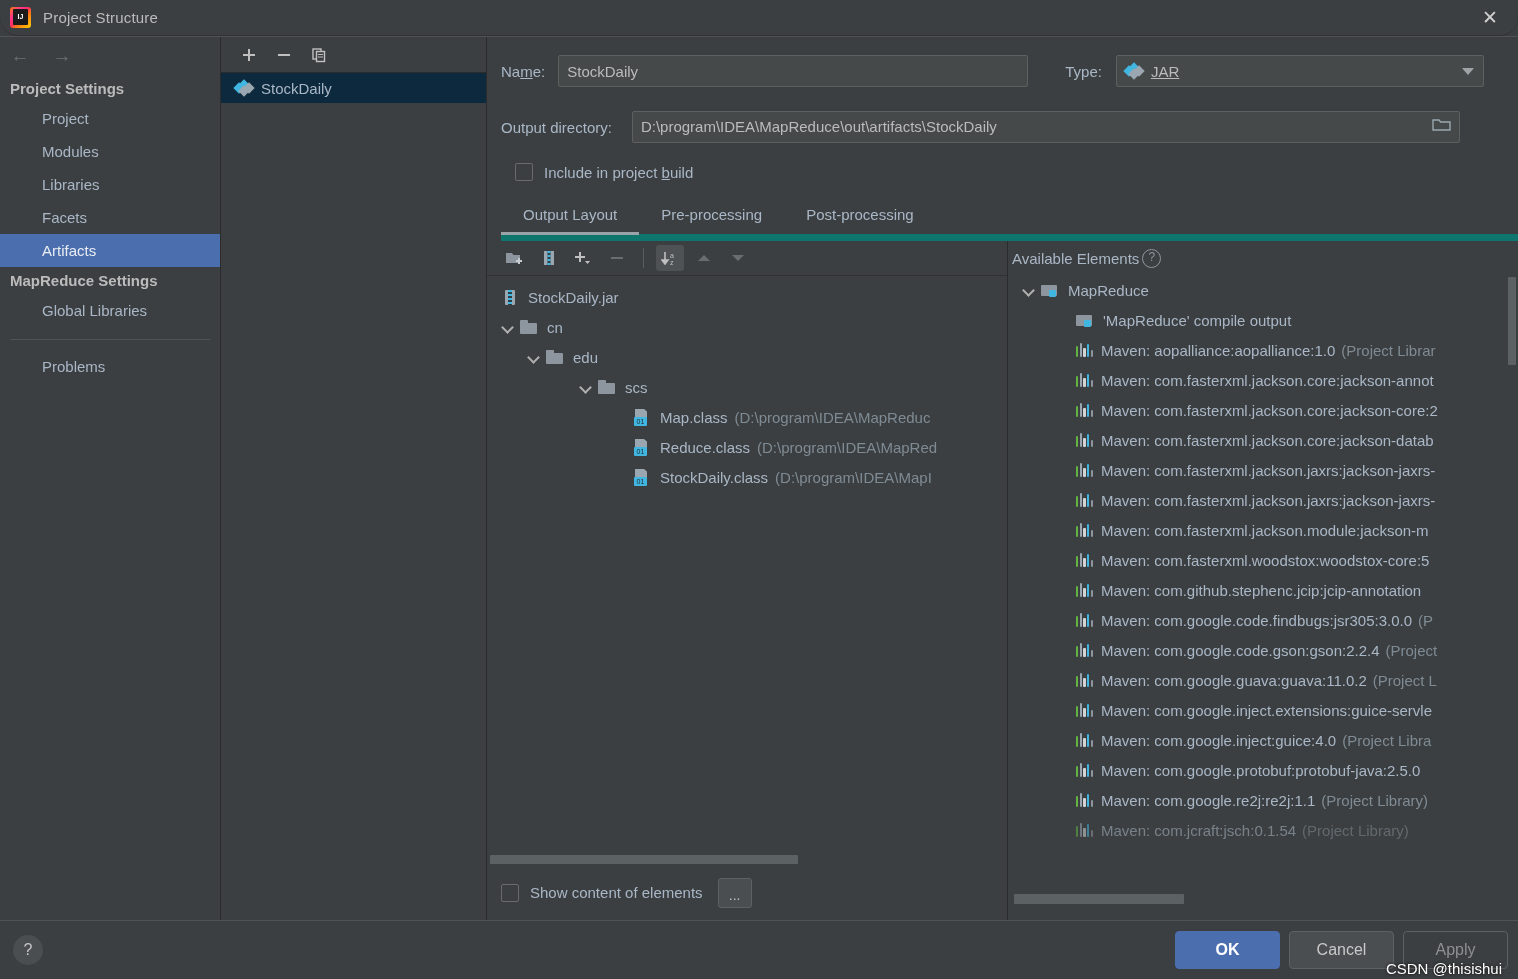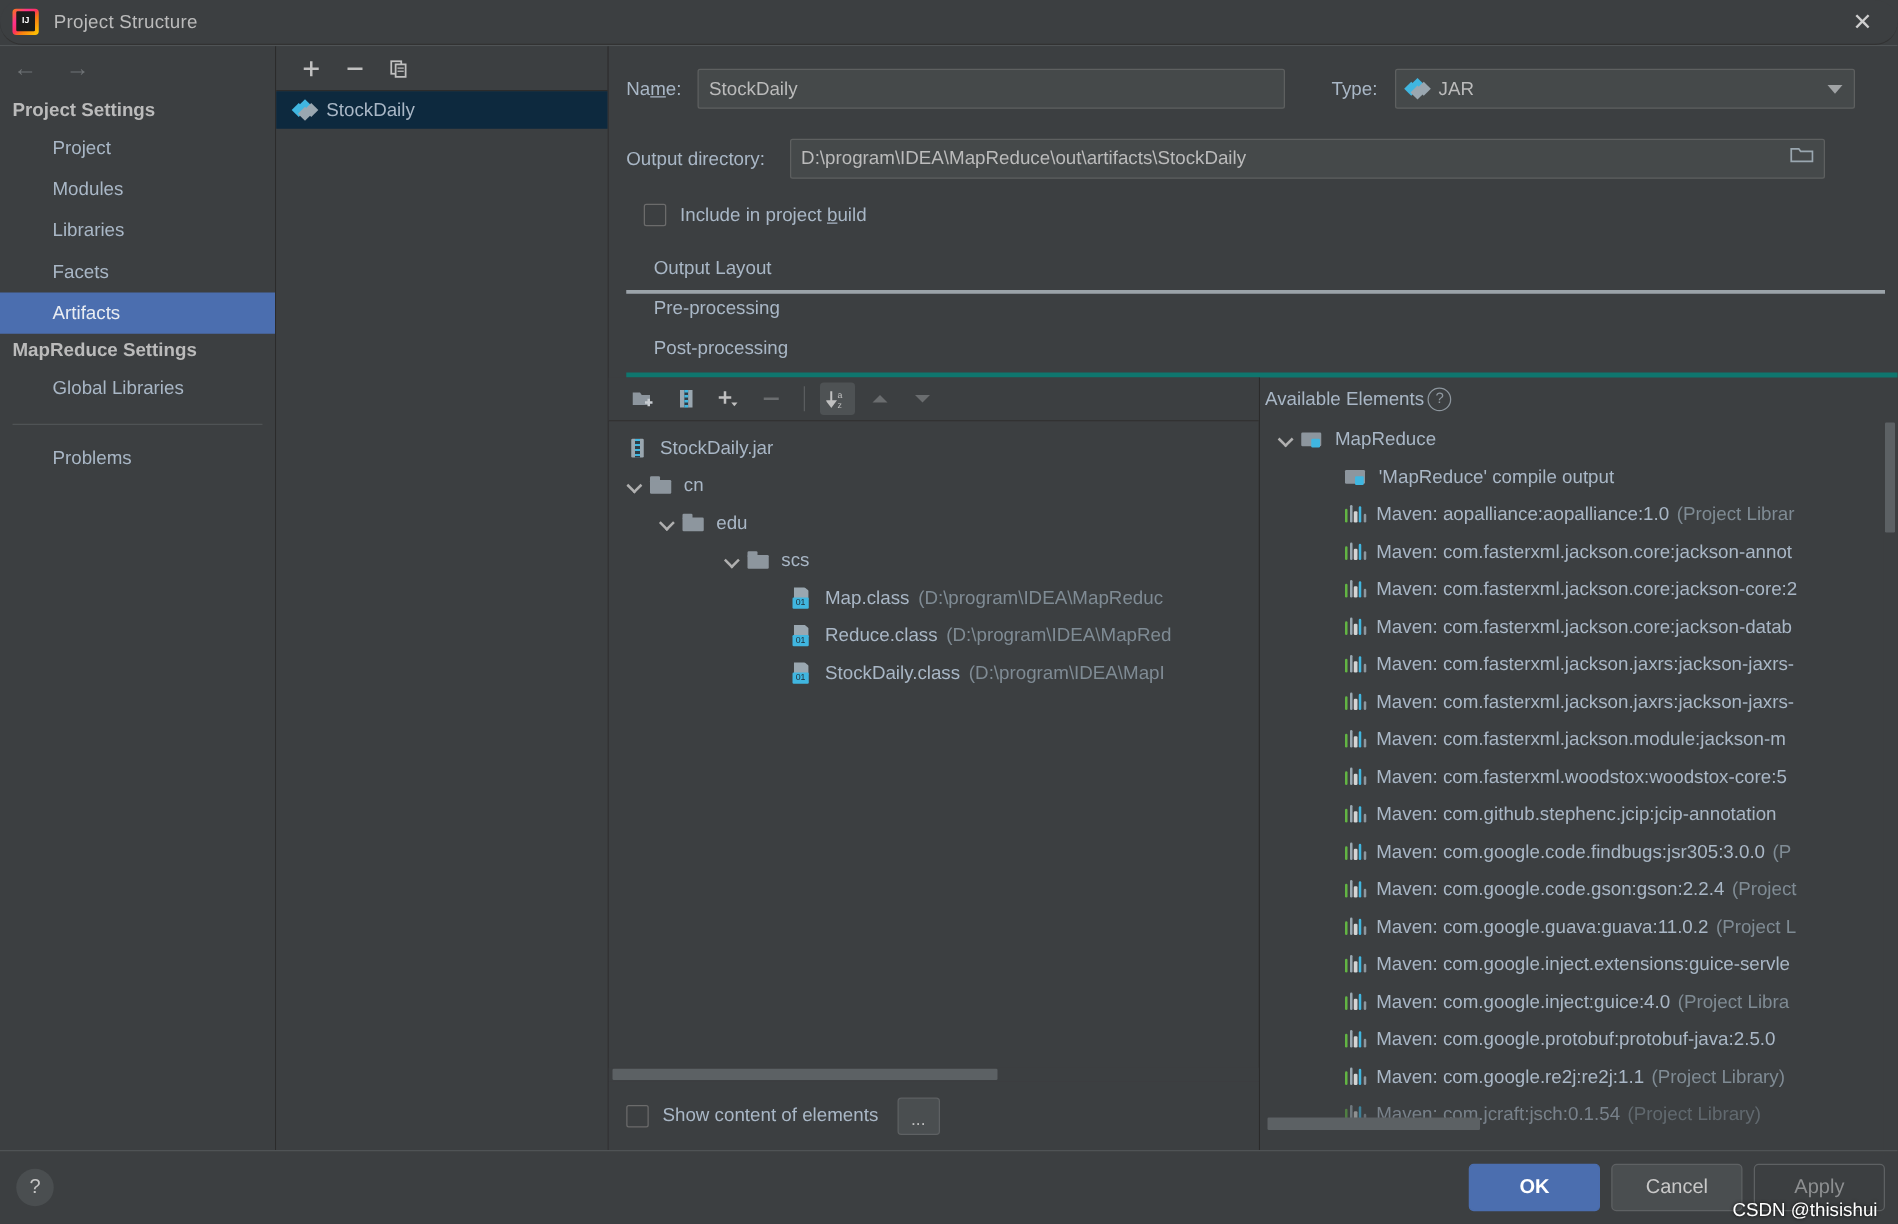--- a/index.html
+++ b/index.html
@@ -137,21 +137,21 @@
     box-sizing: border-box; overflow: hidden; white-space: nowrap;
   }
   .name-input { width: 470px; margin-left: 13px; }
   .type-lbl { margin-left: 37px; }
   .combo {
     margin-left: 14px; width: 368px; height: 32px;
     background: #45494a; border: 1px solid #5e6060; border-radius: 2px;
     display: flex; align-items: center; padding: 0 8px; box-sizing:border-box;
     position: relative;
   }
-  .combo .txt { font-size: 15px; color: #bbbbbb; margin-left: 9px; }
+  .combo .txt { font-size: 15px; color: #bbbbbb; margin-left: 9px; text-decoration: underline; }
   .caret {
     position: absolute; right: 9px; top: 12px;
     width: 0; height: 0;
     border-left: 6px solid transparent; border-right: 6px solid transparent;
     border-top: 7px solid #a0a3a5;
   }
   .row2 { display:flex; align-items:center; margin-top: 24px; }
   .out-input {
     margin-left: 20px; width: 828px; position: relative;
     display: flex; align-items: center;
@@ -162,23 +162,22 @@
   .cbrow { display:flex; align-items:center; margin-top: 20px; margin-left: 14px;}
   .cbox {
     width: 16px; height: 16px; border: 1px solid #6b6b6b;
     background: #3c3f41; border-radius: 2px; margin-right: 11px;
   }
   .cbrow .lbl { font-size: 15px; }
 
   
   .tabs {
     display: flex; margin-top: 21px; margin-left: 14px;
-    border-bottom: 4px solid #0f766e;
+    border-bottom: 7px solid #0f766e;
     padding-right: 10px;
-    flex-direction: column;
   }
   .tab {
     font-size: 15px; color: #a9b7c6;
     padding: 4px 22px 9px 22px;
     border-bottom: 3px solid transparent;
     margin-bottom: -1px;
   }
   .tab.active { border-bottom-color: #9ba3a9; }
 
   

